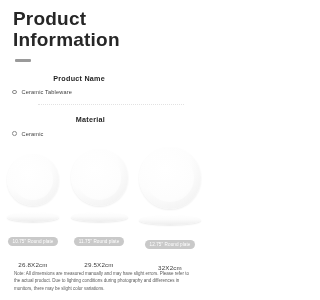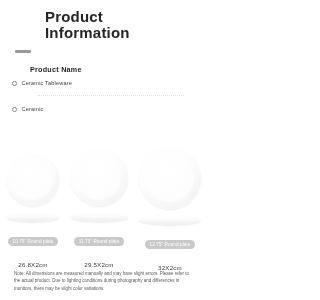--- a/index.html
+++ b/index.html
@@ -14,26 +14,25 @@
     font-family: "Liberation Sans", sans-serif;
     color: #2b2b2b;
     position: relative;
   }
 
   
   .header {
     padding: 9px 0 0 13px;
   }
   .title-line {
-    font-size: 15px;
+    font-size: 19px;
     font-weight: bold;
     letter-spacing: 0.2px;
     line-height: 1.08;
     color: #262626;
-    margin-left: 32px;
   }
   .accent-dash {
     width: 16px;
     height: 2.5px;
     background: #9a9a9a;
     margin: 9px 0 0 2px;
     border-radius: 1px;
   }
 
   
@@ -41,21 +40,21 @@
     margin-top: 12px;
     padding: 0 10px 0 12px;
   }
   .spec-row {
     display: flex;
   }
   .spec-cell {
     width: 50%;
     box-sizing: border-box;
   }
-  .spec-cell.left  { padding-left: 18px; }
+  .spec-cell.left  { padding-left: 18px; text-align: right; }
   .spec-cell.right { padding-left: 12px; }
 
   .spec-label {
     font-size: 7.2px;
     font-weight: bold;
     color: #1f1f1f;
     letter-spacing: 0.25px;
     margin-bottom: 6.5px;
   }
   .spec-value-line {
@@ -188,20 +187,21 @@
         <span class="radio"></span>
         <span class="spec-value">Ceramic Tableware</span>
       </div>
     </div>
   </div>
 
   <div class="dotted-sep"></div>
 
   <div class="spec-row second">
     <div class="spec-cell left">
+      <div class="spec-label">Material</div>
       <div class="spec-value-line">
         <span class="radio"></span>
         <span class="spec-value">Ceramic</span>
       </div>
     </div>
   </div>
 
 </div>
 
 <div class="plates">

